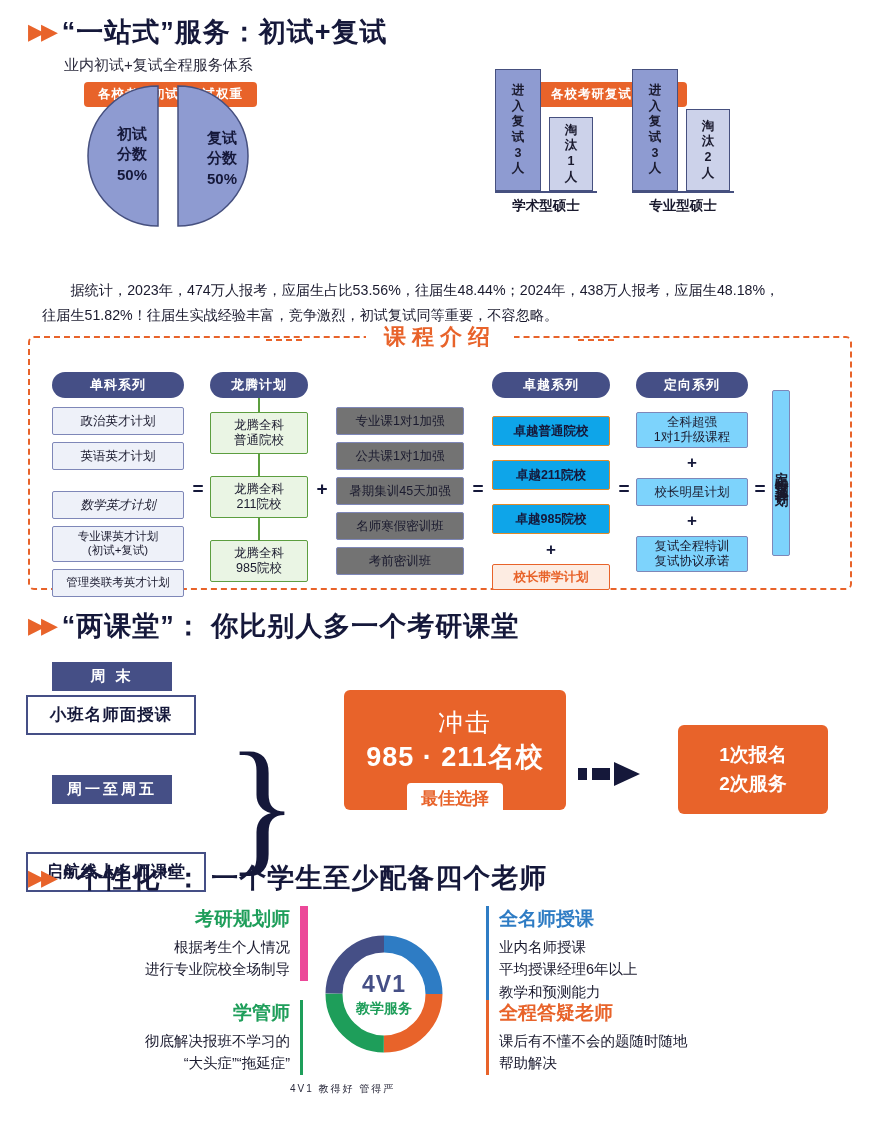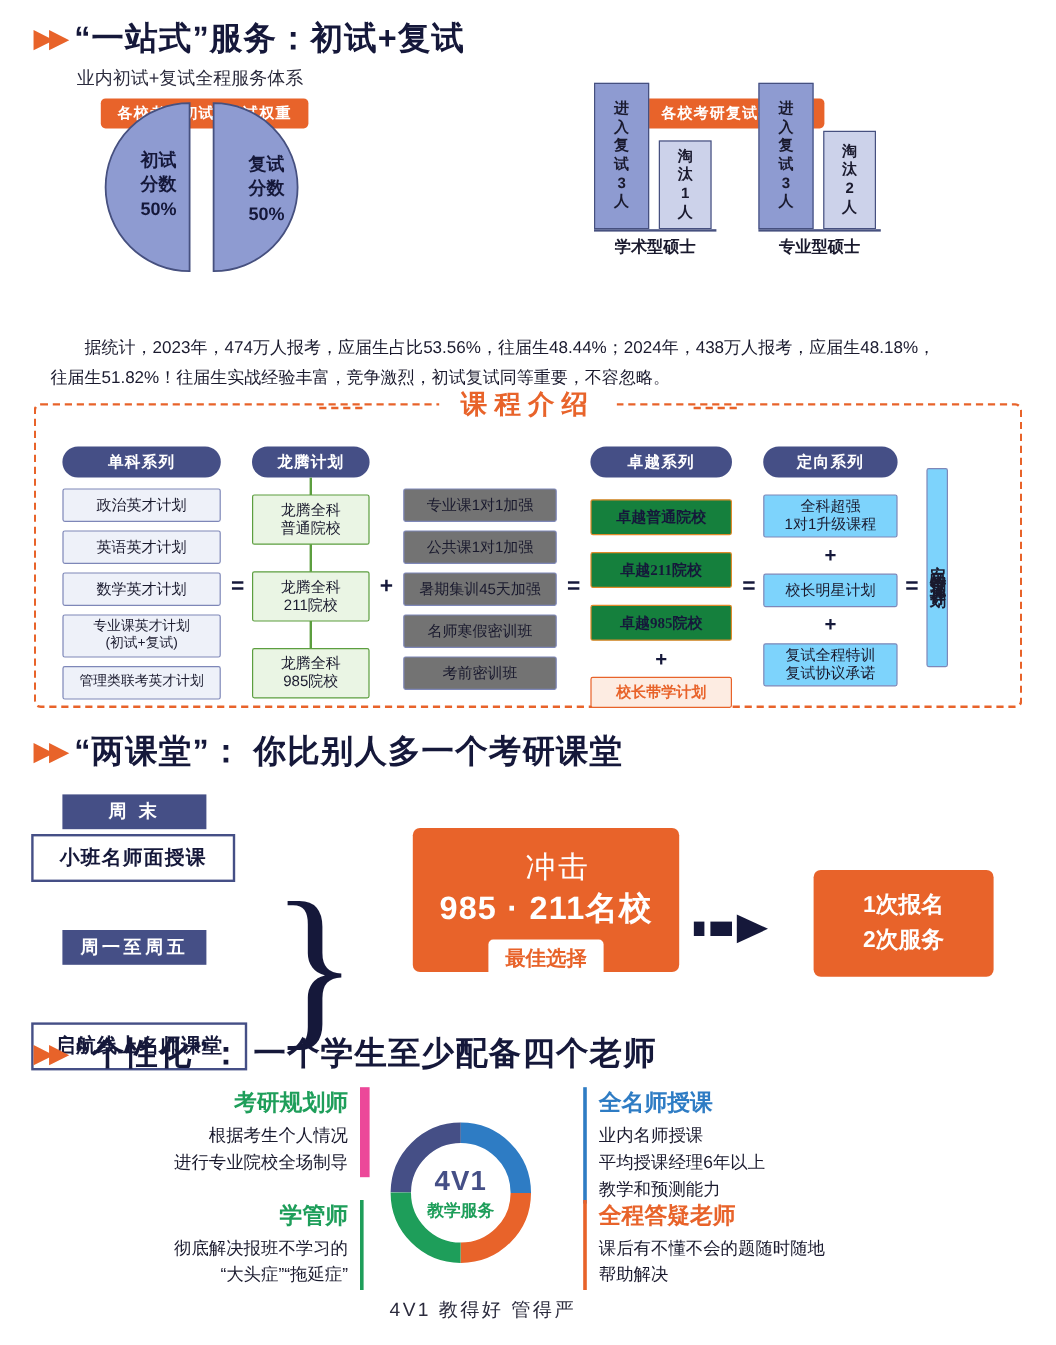--- a/index.html
+++ b/index.html
@@ -46,21 +46,21 @@
   .colhead{
     background:#454f86;color:#fff;font-size:13px;font-weight:bold;text-align:center;
     border-radius:13px;padding:4px 0;letter-spacing:1px;
   }
   .cell{
     border:1px solid #7e87b8;background:#eef1f9;font-size:12.5px;text-align:center;
     display:flex;align-items:center;justify-content:center;line-height:1.2;border-radius:2px;
   }
   .cell.green{border-color:#5c9e3f;background:#eaf5e4;}
   .cell.white{border-color:#7e87b8;background:#737373;}
-  .cell.orange{border-color:#e08a2a;background:#15803d;font-family:Liberation Serif, serif;}
+  .cell.orange{border-color:#e08a2a;background:#0ea5e9;}
   .cell.orangeb{border-color:#e8632a;background:#fdece2;}
   .cell.gray{border-color:#7e87b8;background:#7dd3fc;}
   .op{font-size:19px;font-weight:bold;color:#15183a;text-align:center;}
   .vtext{writing-mode:vertical-rl;text-orientation:upright;letter-spacing:3px;}
 
   
   #s2{position:absolute;left:28px;top:608px;width:824px;}
   .tag{background:#454f86;color:#fff;font-size:15px;font-weight:bold;text-align:center;
        padding:5px 0;letter-spacing:3px;}
   .tagbox{border:2px solid #454f86;color:#15183a;font-size:16.5px;font-weight:bold;
@@ -77,21 +77,21 @@
              font-size:19px;font-weight:bold;line-height:1.5;padding:16px 0;}
 
   
   #s3{position:absolute;left:28px;top:860px;width:824px;}
   .q-title{font-size:19px;font-weight:bold;}
   .q-body{font-size:14.5px;line-height:1.55;}
   .ring-center{position:absolute;left:0;top:0;width:100%;height:100%;
     display:flex;flex-direction:column;align-items:center;justify-content:center;}
   .ring-4v1{font-size:23px;font-weight:bold;color:#454f86;letter-spacing:1px;}
   .ring-sub{font-size:14px;color:#1e9e5a;font-weight:bold;margin-top:2px;}
-  #ring-caption{text-align:right;font-size:16px;color:#2b2b3d;letter-spacing:2px;}
+  #ring-caption{text-align:left;font-size:10px;color:#2b2b3d;letter-spacing:2px;}
 </style>
 </head>
 <body>
 
 <div id="s1">
   <div class="sec-head">
     <span class="arrows">▶▶</span>
     <span class="sec-title">“一站式”服务：初试+复试</span>
   </div>
   <div class="sub">业内初试+复试全程服务体系</div>
@@ -174,21 +174,21 @@
 
 <div id="course">
   <div class="ct-dash" style="left:236px;"></div>
   <div class="ct-dash" style="right:236px;"></div>
   <div id="course-title">课程介绍</div>
 
   <div style="position:absolute;left:22px;top:34px;width:132px;">
     <div class="colhead">单科系列</div>
     <div class="cell" style="height:26px;margin-top:9px;">政治英才计划</div>
     <div class="cell" style="height:26px;margin-top:7px;">英语英才计划</div>
-    <div class="cell" style="height:26px;margin-top:7px;">数学英才计划</div>
+    <div class="cell" style="height:26px;margin-top:21px;font-style:italic;">数学英才计划</div>
     <div class="cell" style="height:34px;margin-top:7px;white-space:pre-line;font-size:11.5px;">专业课英才计划
 (初试+复试)</div>
     <div class="cell" style="height:26px;margin-top:7px;font-size:11.5px;">管理类联考英才计划</div>
   </div>
 
   <div class="op" style="position:absolute;left:160px;top:140px;width:16px;">=</div>
 
   <div style="position:absolute;left:180px;top:34px;width:98px;">
     <div class="colhead">龙腾计划</div>
     <div style="position:absolute;left:48px;top:26px;height:150px;border-left:2px solid #5c9e3f;"></div>

